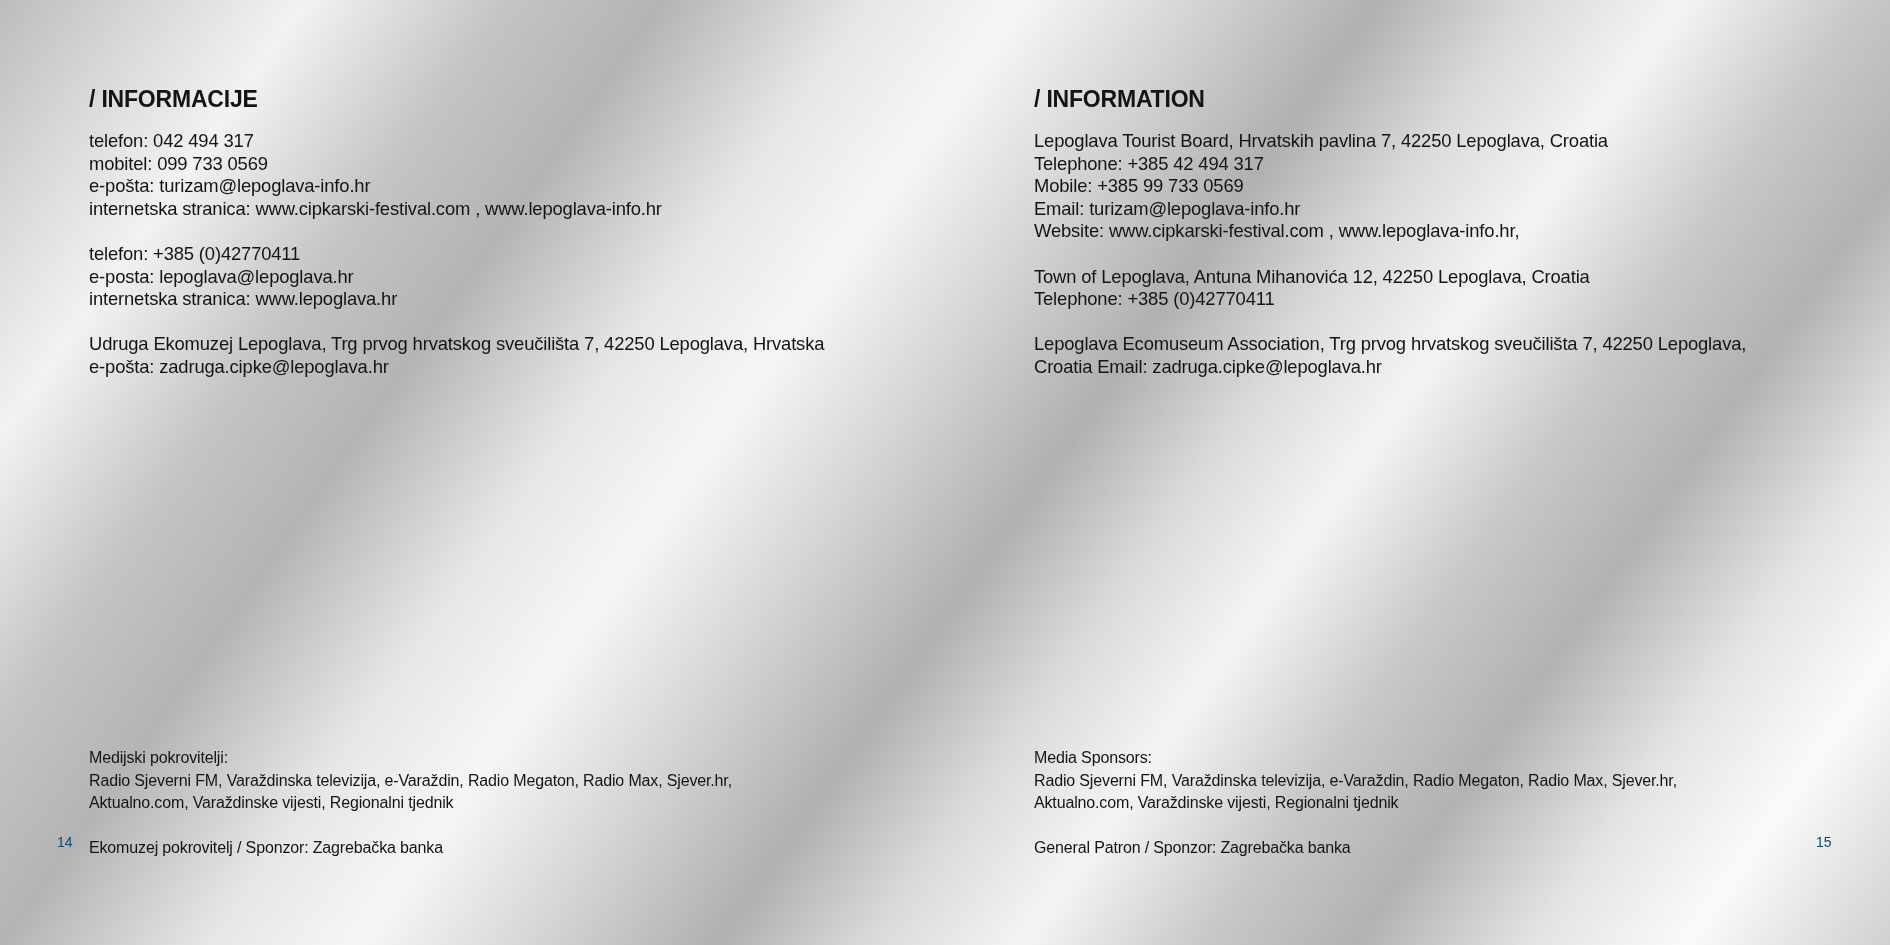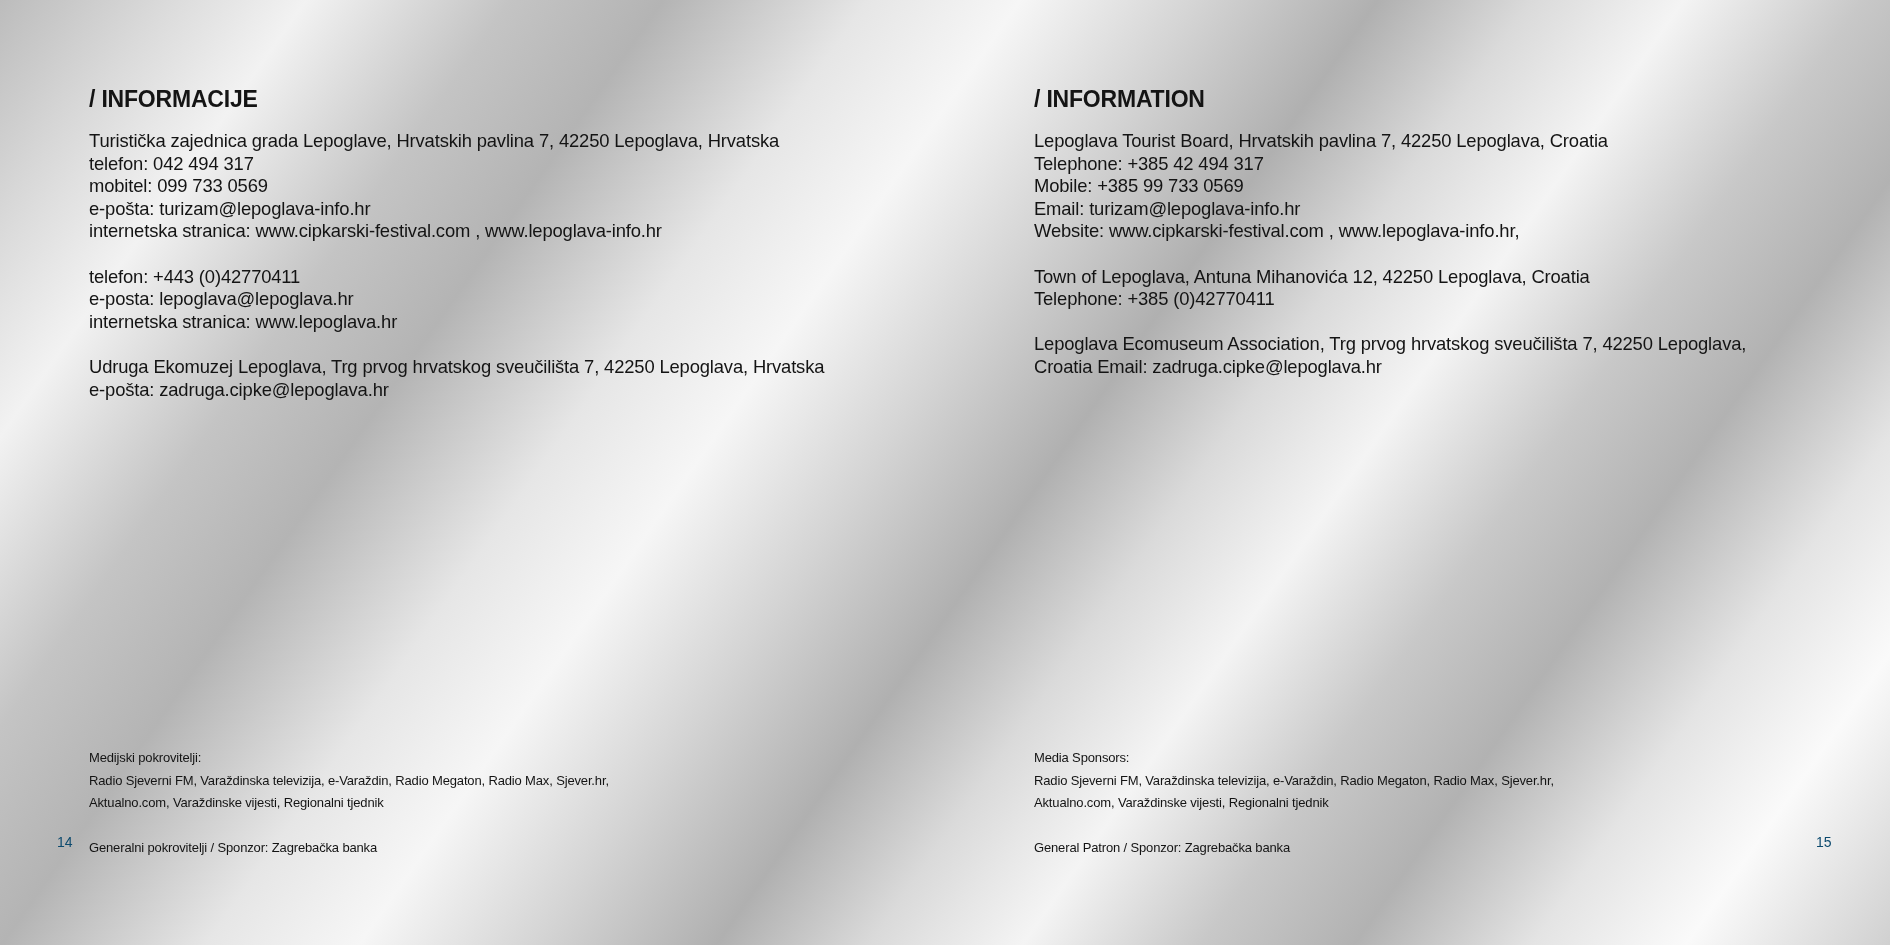--- a/index.html
+++ b/index.html
@@ -56,21 +56,21 @@
       line-height: 30px;
       letter-spacing: -0.2px;
       margin: 0 0 16px 0;
     }
     .block { margin-bottom: 22.6px; }
     .line { display: block; }
 
     .bottom {
       position: absolute;
       top: 747px;
-      font-size: 13px;
+      font-size: 16px;
       line-height: 22.6px;
       letter-spacing: -0.15px;
       white-space: nowrap;
     }
     .page.left .bottom { left: 89px; }
     .page.right .bottom { left: 89px; }
 
     .sponsor-line { margin-top: 22.6px; }
 
     .page-number {
@@ -86,44 +86,43 @@
 </head>
 <body>
 
 <div class="spread">
 
   <div class="page left">
     <div class="content">
       <div class="heading">/ INFORMACIJE</div>
 
       <div class="block">
-        <span class="line">Turistička zajednica grada Lepoglave, Hrvatskih pavlina 7, 42250 Lepoglava, Hrvatska</span>
         <span class="line">telefon: 042 494 317</span>
         <span class="line">mobitel: 099 733 0569</span>
         <span class="line">e-pošta: turizam@lepoglava-info.hr</span>
         <span class="line">internetska stranica: www.cipkarski-festival.com , www.lepoglava-info.hr</span>
       </div>
 
       <div class="block">
-        <span class="line">telefon: +443 (0)42770411</span>
+        <span class="line">telefon: +385 (0)42770411</span>
         <span class="line">e-posta: lepoglava@lepoglava.hr</span>
         <span class="line">internetska stranica: www.lepoglava.hr</span>
       </div>
 
       <div class="block">
         <span class="line">Udruga Ekomuzej Lepoglava, Trg prvog hrvatskog sveučilišta 7, 42250 Lepoglava, Hrvatska</span>
         <span class="line">e-pošta: zadruga.cipke@lepoglava.hr</span>
       </div>
     </div>
 
     <div class="bottom">
       <span class="line">Medijski pokrovitelji:</span>
       <span class="line">Radio Sjeverni FM, Varaždinska televizija, e-Varaždin, Radio Megaton, Radio Max, Sjever.hr,</span>
       <span class="line">Aktualno.com, Varaždinske vijesti, Regionalni tjednik</span>
-      <span class="line sponsor-line">Generalni pokrovitelji / Sponzor: Zagrebačka banka</span>
+      <span class="line sponsor-line">Ekomuzej pokrovitelj / Sponzor: Zagrebačka banka</span>
     </div>
 
     <div class="page-number">14</div>
   </div>
 
   <div class="page right">
     <div class="content">
       <div class="heading">/ INFORMATION</div>
 
       <div class="block">

